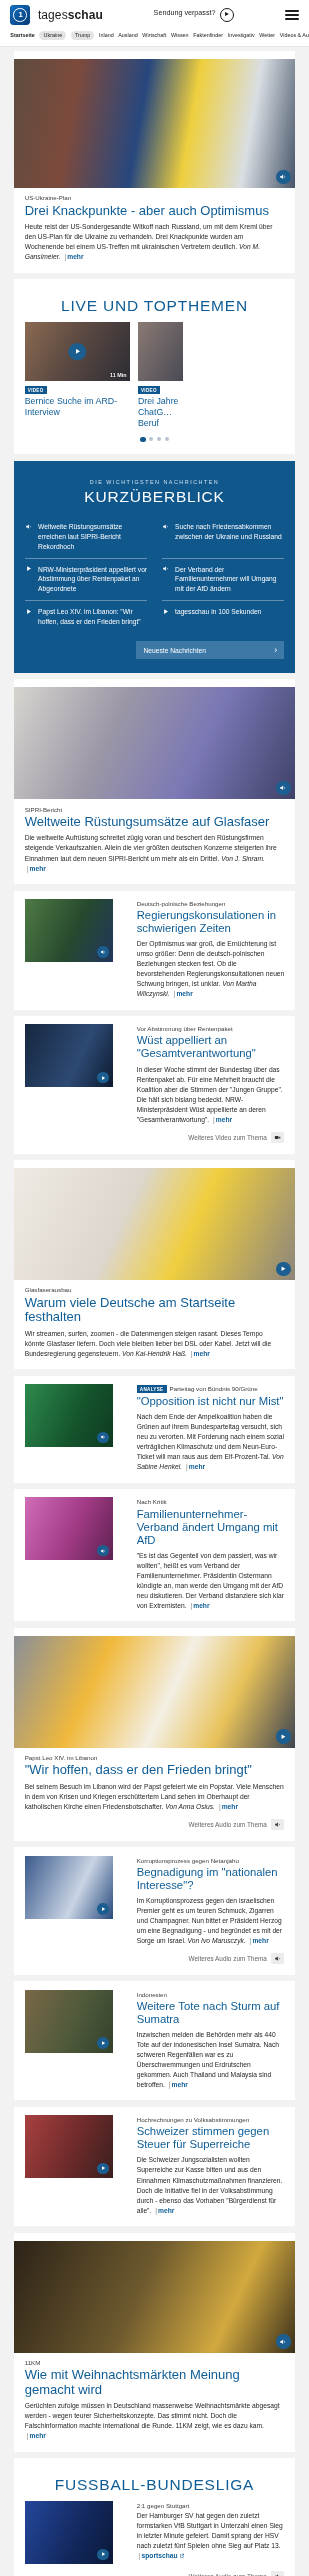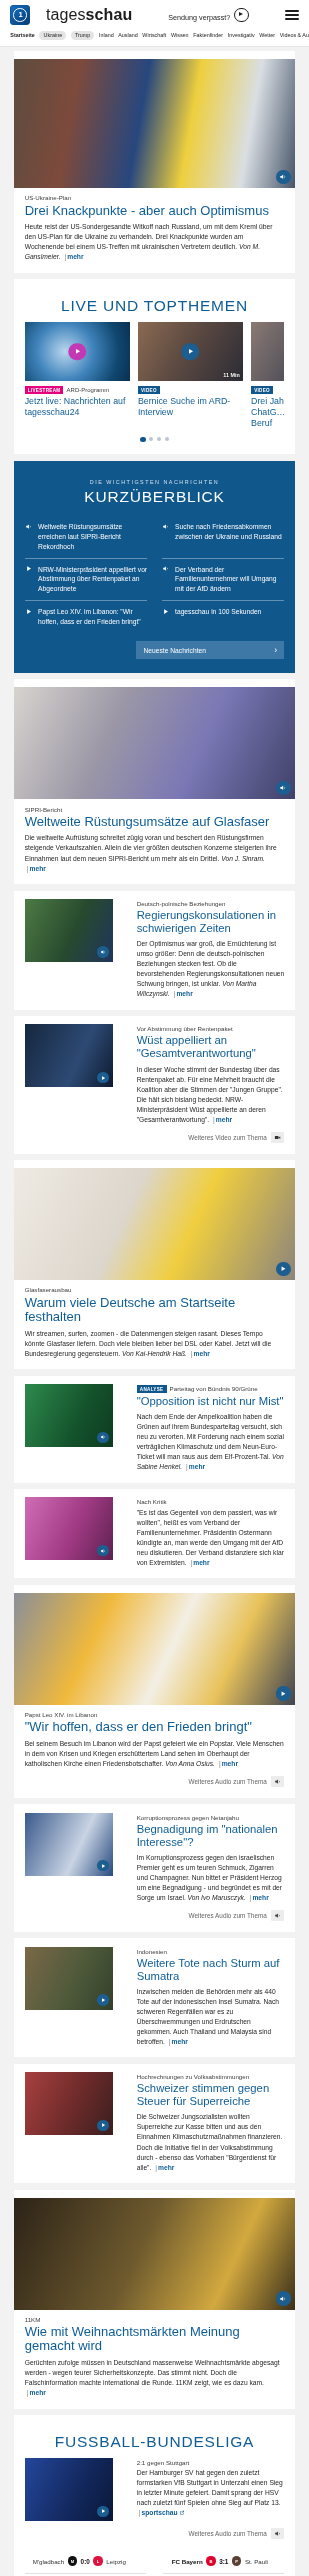--- a/index.html
+++ b/index.html
@@ -4,23 +4,23 @@
 <style>
   html,body{margin:0;padding:0;}
   body{width:309px;margin:0 auto;background:#e9e9e9;font-family:"Liberation Sans",sans-serif;color:#222;}
   .page{background:#f2f2f2;}
   a{text-decoration:none;cursor:pointer;}
   
   .hdr{background:#fff;display:flex;align-items:center;padding:5.2px 10.3px 4.1px;}
   .logo{width:19.6px;height:19.6px;border-radius:4.1px;flex:none;background:linear-gradient(135deg,#1472c5,#063a74);position:relative;box-shadow:inset 0 0 0 0.5px #0a4d8c;}
   .logo .ring{position:absolute;inset:3.1px;border:1.5px solid #fff;border-radius:50%;}
   .logo .one{position:absolute;top:4.6px;left:8.2px;color:#fff;font-weight:700;font-size:7.7px;}
-  .brand{font-size:16px;margin-left:16px;color:#1d1d1d;letter-spacing:0.1px;}
+  .brand{font-size:12px;margin-left:8px;color:#1d1d1d;letter-spacing:0.1px;}
   .brand b{font-weight:700;}
-  .hdr-mid{margin-left:auto;margin-right:auto;display:flex;align-items:flex-end;gap:4.1px;font-size:7.2px;color:#1d1d1d;}
+  .hdr-mid{margin-left:auto;margin-right:auto;display:flex;align-items:flex-start;gap:4.1px;font-size:7.2px;color:#1d1d1d;}
   .playring{width:12.4px;height:12.4px;border:1px solid #1d1d1d;border-radius:50%;position:relative;}
   .playring::after{content:"";position:absolute;left:4.1px;top:3.1px;border-left:4.1px solid #1d1d1d;border-top:2.6px solid transparent;border-bottom:2.6px solid transparent;}
   .burger{width:14px;display:flex;flex-direction:column;gap:2.6px;cursor:pointer;}
   .burger span{height:1.5px;background:#1d1d1d;border-radius:1px;}
   
   .nav{background:#fff;display:flex;align-items:center;gap:4.6px;padding:2.1px 10.3px 6.2px;font-size:5.4px;white-space:nowrap;border-bottom:0.5px solid #e5e5e5;}
   .nav a{color:#1d1d1d;}
   .nav .active{font-weight:700;}
   .nav .pill{background:#e4e4e4;border-radius:5.2px;padding:1.5px 4.1px;}
   
@@ -163,31 +163,20 @@
       <h1 class="t-big"><a>Drei Knackpunkte - aber auch Optimismus</a></h1>
       <p class="teaser"><span>Heute reist der US-Sondergesandte Witkoff nach Russland, um mit dem Kreml über den US-Plan für die Ukraine zu verhandeln. Drei Knackpunkte wurden am Wochenende bei einem US-Treffen mit ukrainischen Vertretern deutlich.</span> <em>Von M. Ganslmeier.</em> <span class="sep">|</span><a class="more">mehr</a></p>
     </article>
 
     <section class="card">
       <header class="schead">
           <h2 class="sctitle">LIVE UND TOPTHEMEN</h2>
         </header>
       <div class="tt-row">
         <div class="tt-card">
-          <div class="tt-img g-ts24">
-              <span class="center-play mag">
-                <svg viewBox="0 0 24 24">
-                  <path d="M8 5l12 7-12 7z" fill="#fff"></path>
-                </svg>
-              </span>
-            </div>
-          <div><span class="badge magenta">LIVESTREAM</span><span class="tt-topline">ARD-Programm</span></div>
-          <h3 class="tt-title"><a>Jetzt live: Nachrichten auf tagesschau24</a></h3>
-        </div>
-        <div class="tt-card">
           <div class="tt-img g-king">
               <span class="center-play">
                 <svg viewBox="0 0 24 24">
                   <path d="M8 5l12 7-12 7z" fill="#fff"></path>
                 </svg>
               </span>
               <span class="dur">11 Min</span>
             </div>
           <div><span class="badge">VIDEO</span></div>
           <h3 class="tt-title"><a>Bernice Suche im ARD-Interview</a></h3>
@@ -353,20 +342,21 @@
         <div class="timg g-fam">
             <span class="ov sm">
               <svg viewBox="0 0 24 24">
                 <path d="M4 9v6h4l5 4V5L8 9H4z" fill="#fff"></path>
                 <path d="M16 8.5c1.4.9 2.3 2 2.3 3.5s-.9 2.6-2.3 3.5" stroke="#fff" stroke-width="1.6" fill="none"></path>
               </svg>
             </span>
           </div>
         <div class="tbody">
           <p class="topline">Nach Kritik</p>
+          <h2 class="t-med"><a>Familienunternehmer-Verband ändert Umgang mit AfD</a></h2>
           <p class="teaser"><span>"Es ist das Gegenteil von dem passiert, was wir wollten", heißt es vom Verband der Familienunternehmer. Präsidentin Ostermann kündigte an, man werde den Umgang mit der AfD neu diskutieren. Der Verband distanziere sich klar von Extremisten.</span> <span class="sep">|</span><a class="more">mehr</a></p>
         </div>
       </div>
     </article>
 
     <article class="card nopad-top">
       <div class="bimg flush g-papst">
           <span class="ov">
             <svg viewBox="0 0 24 24">
               <path d="M8 5l12 7-12 7z" fill="#fff"></path>

